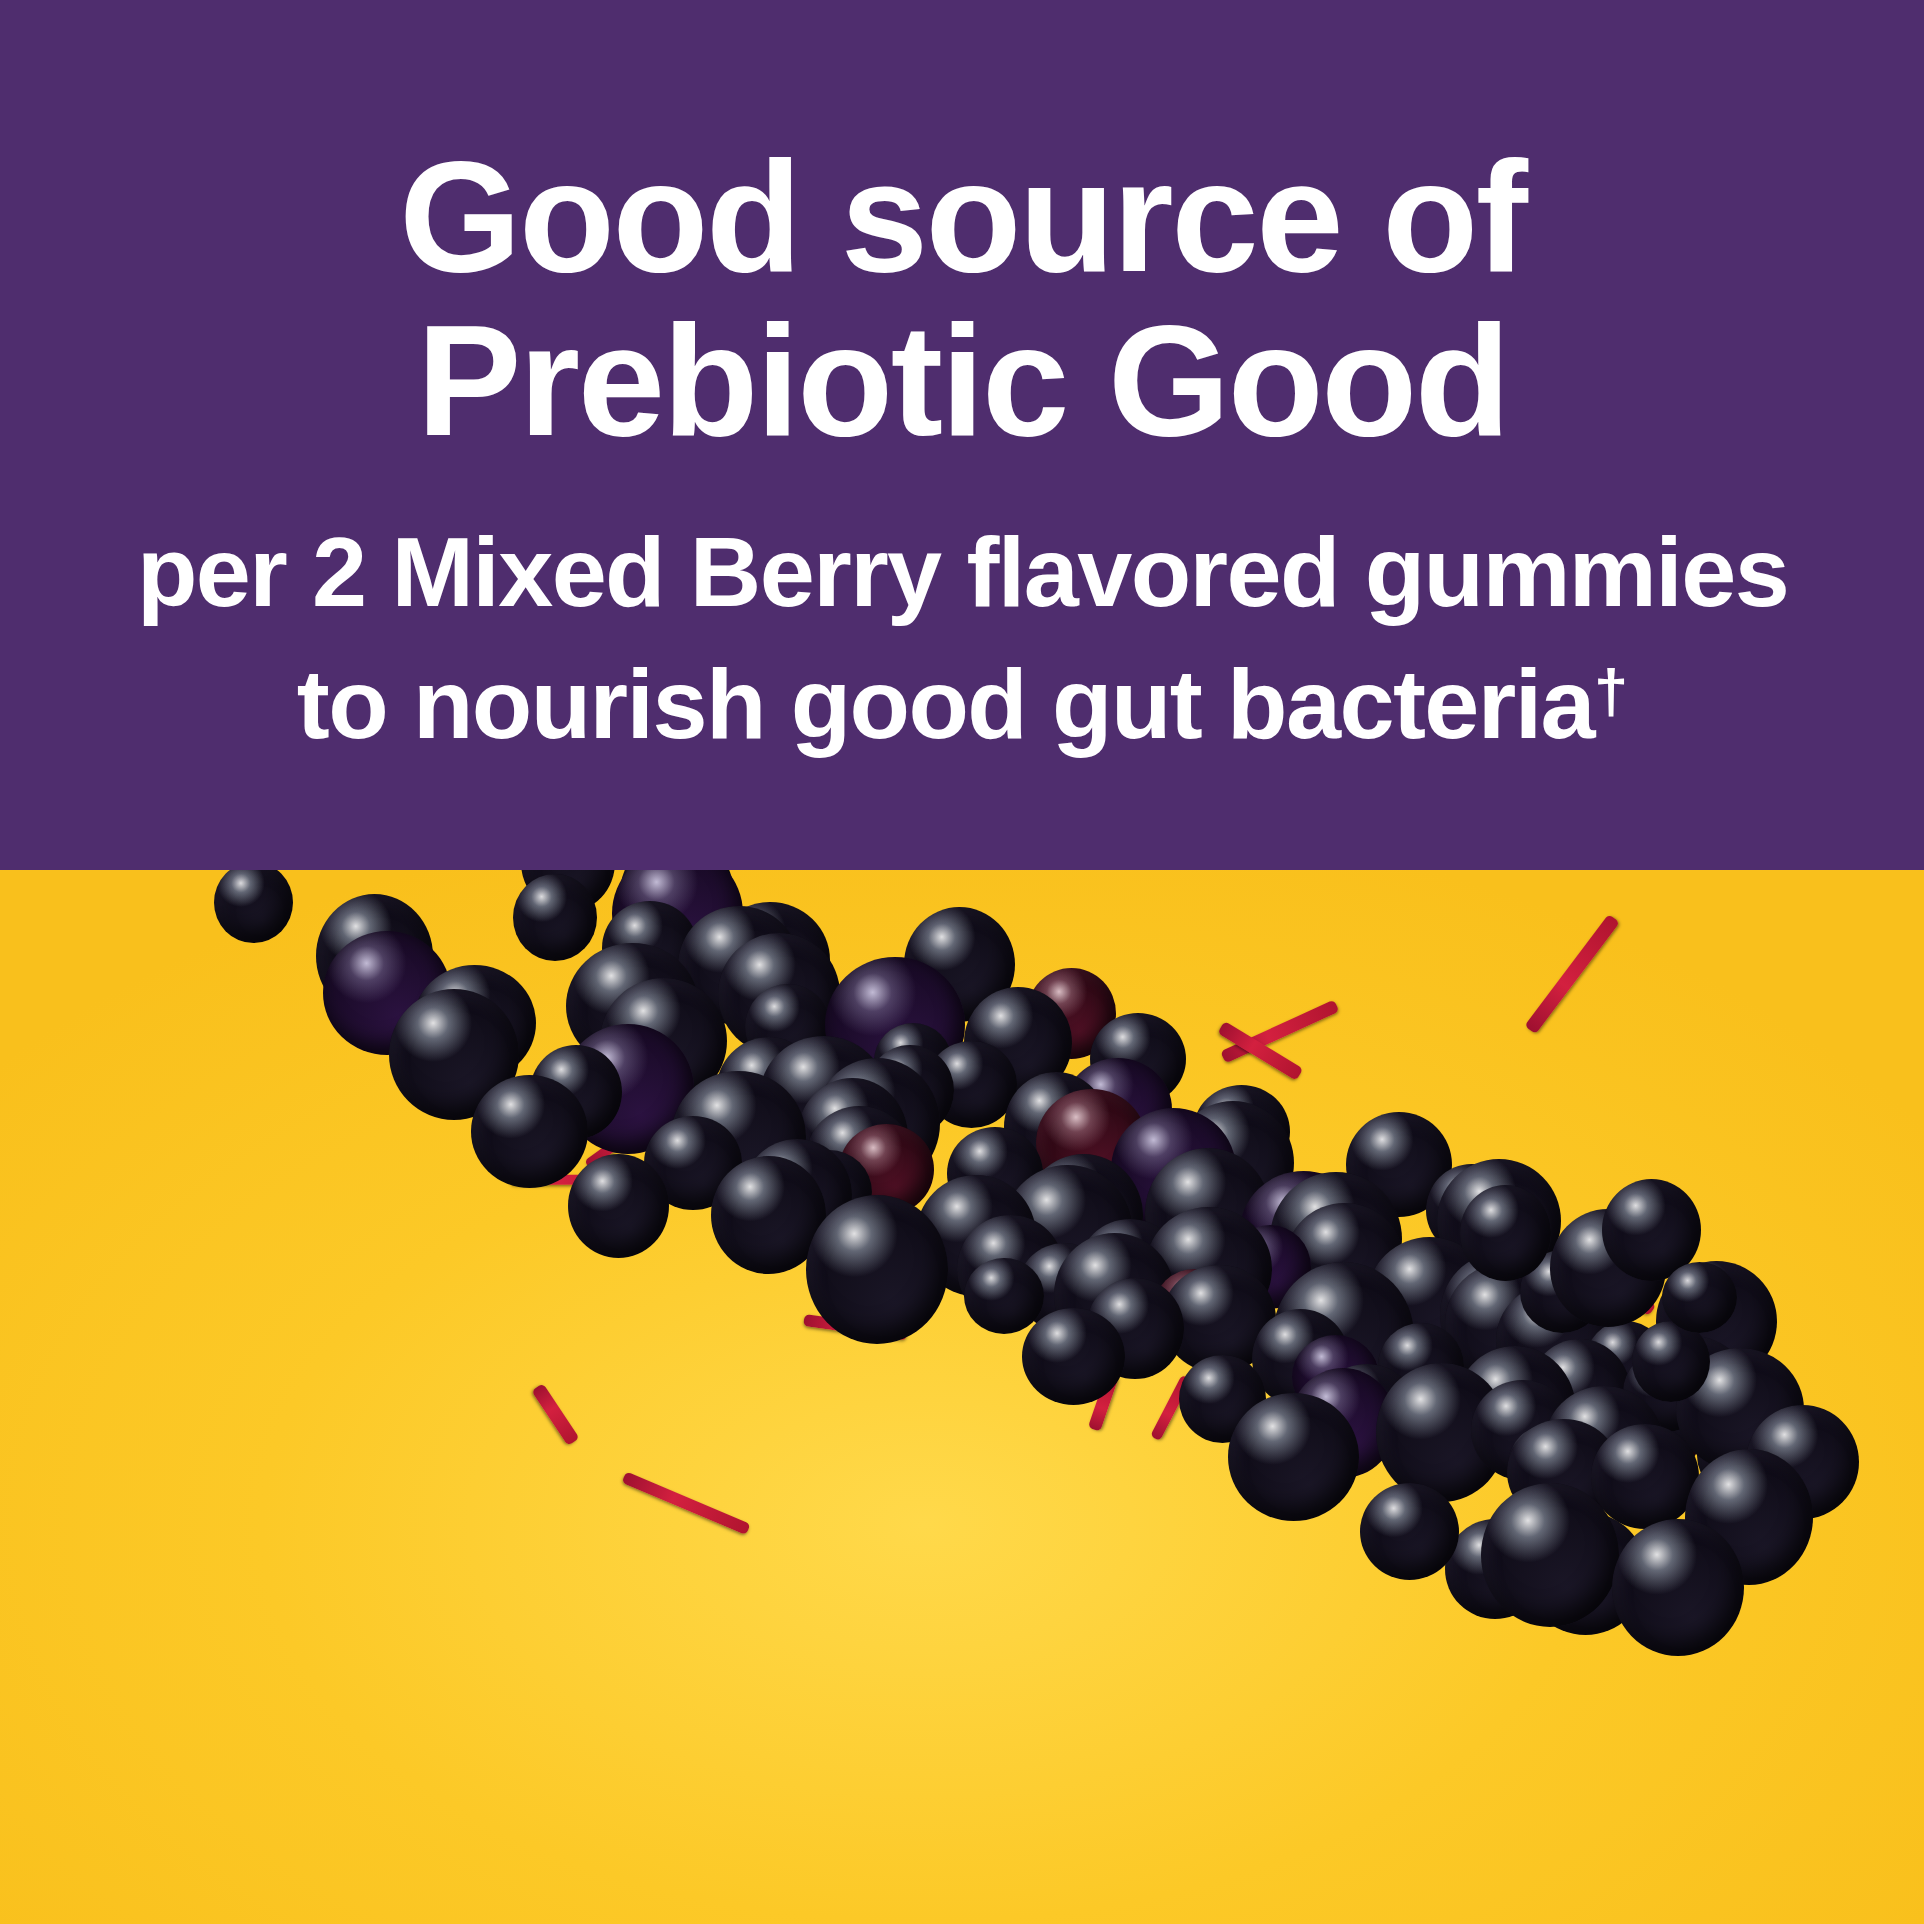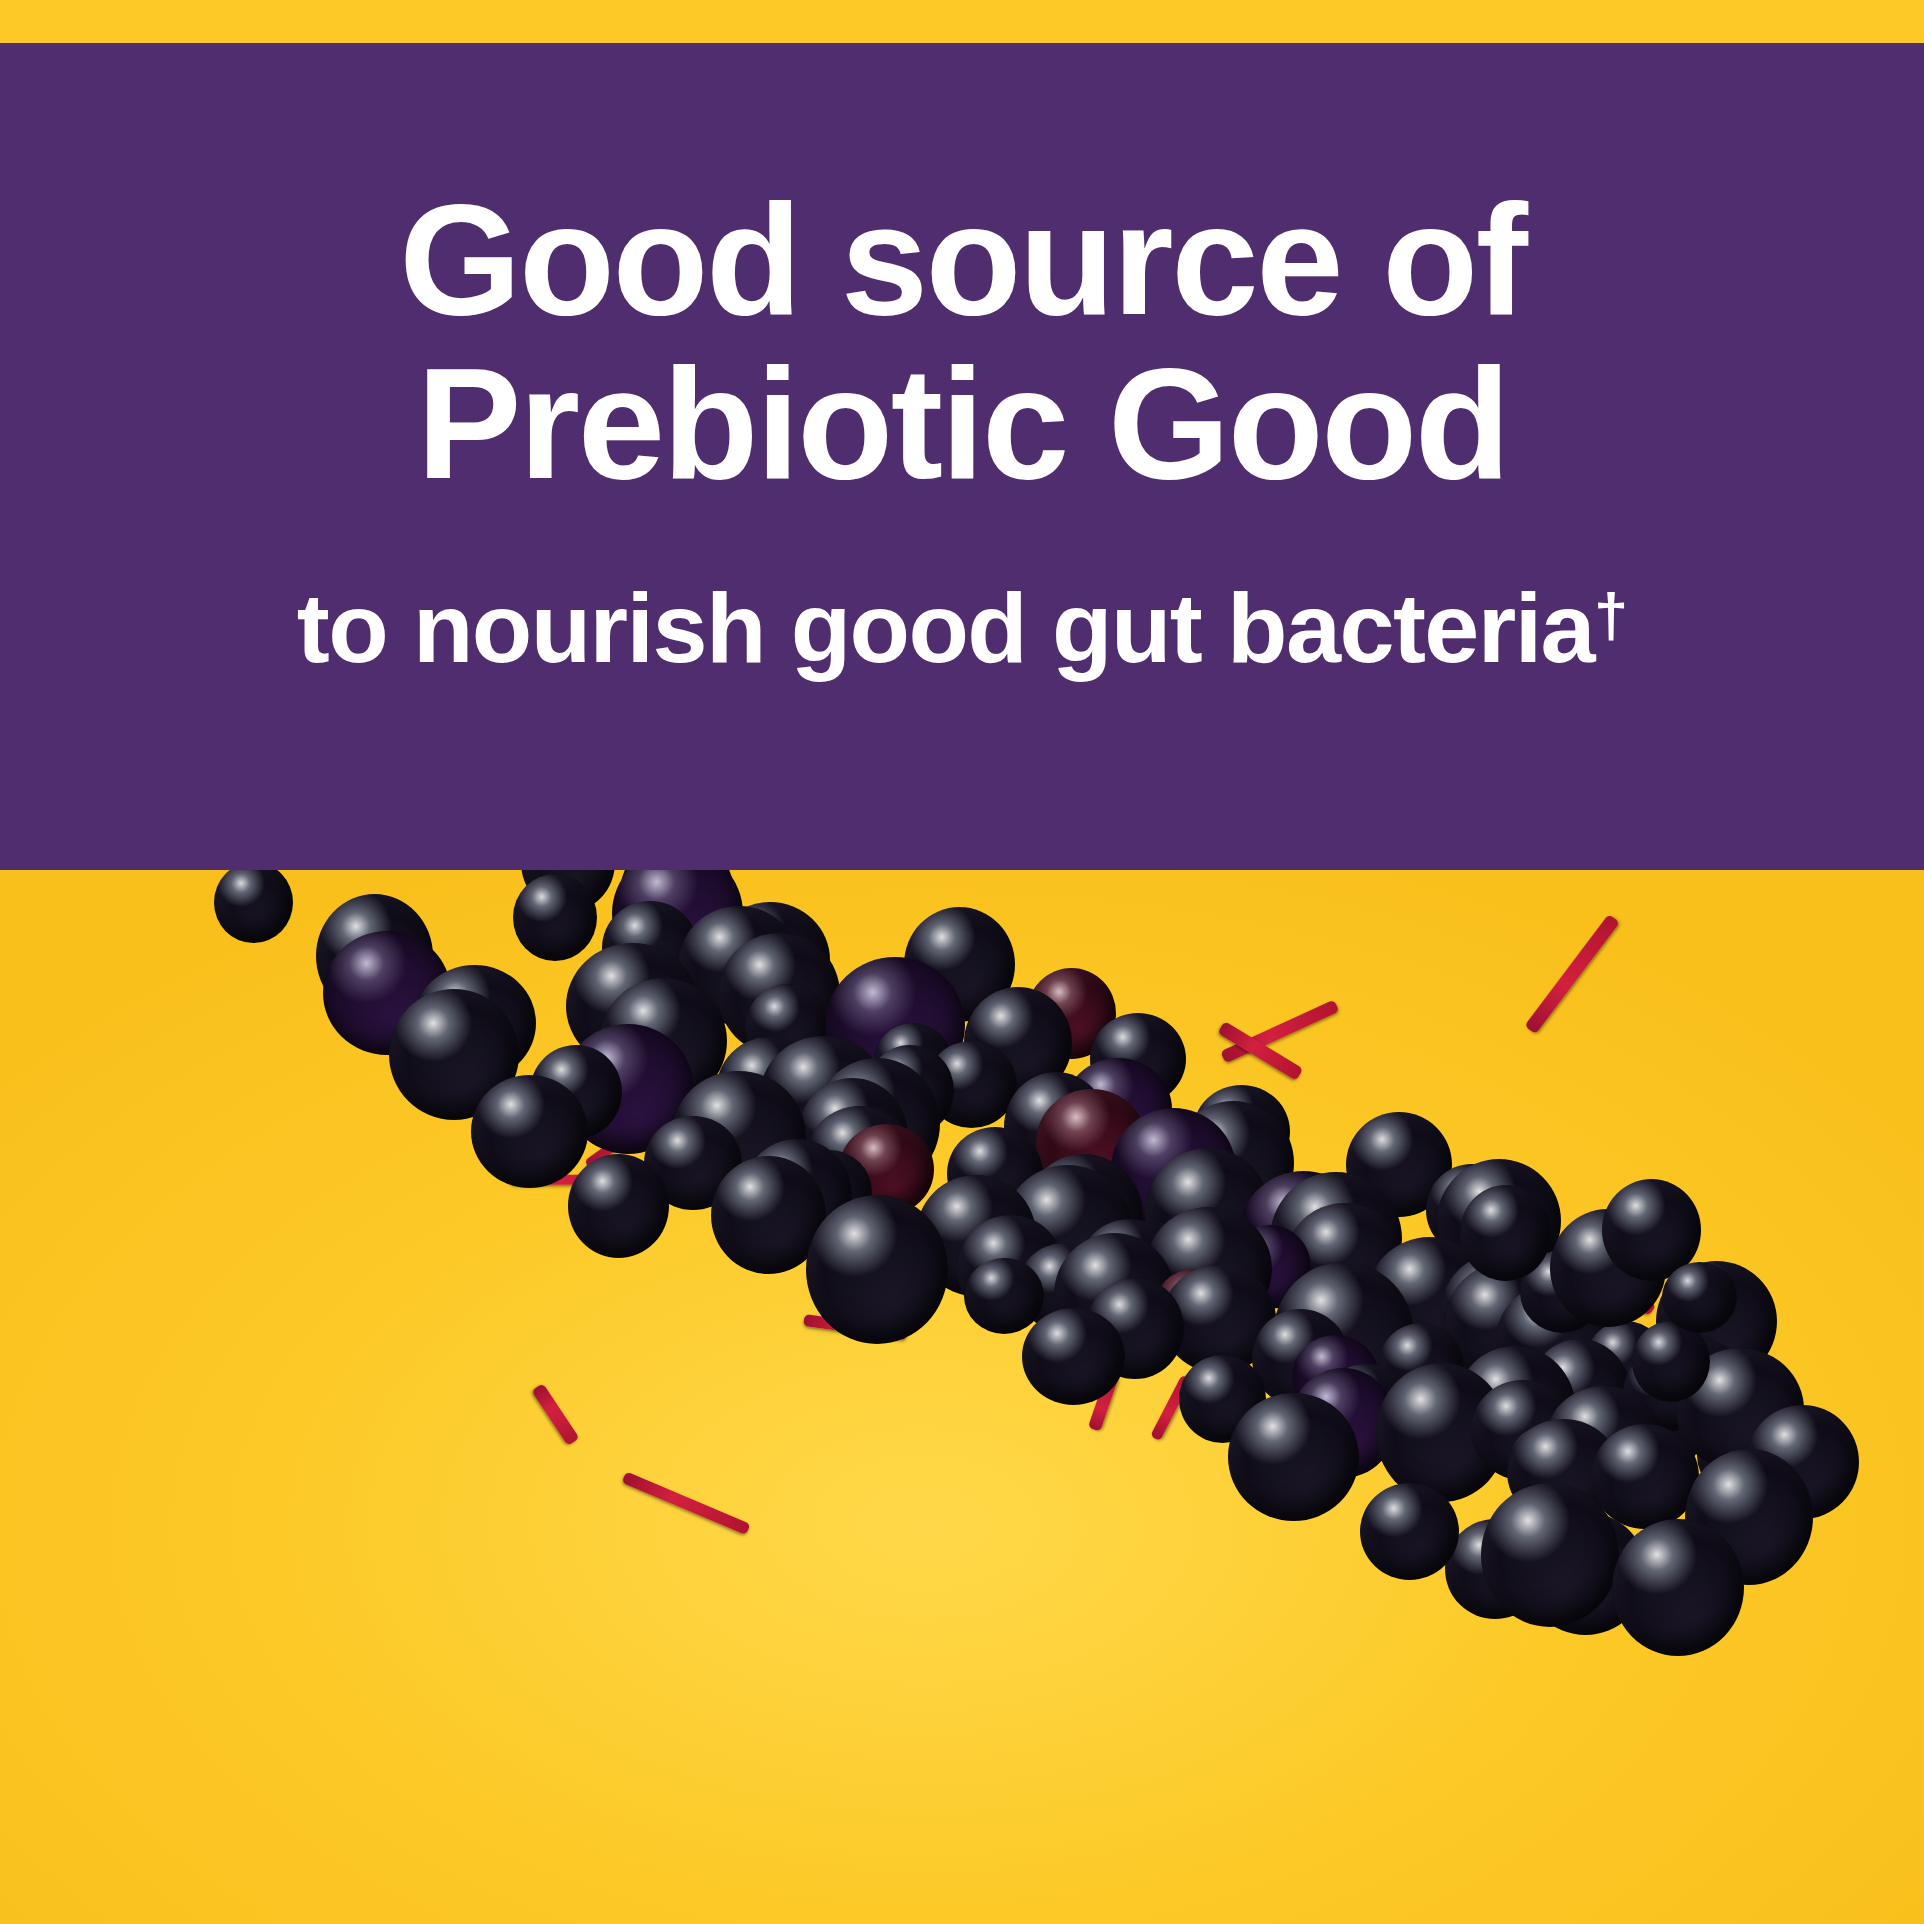--- a/index.html
+++ b/index.html
@@ -19,21 +19,20 @@
 
   
   #header-band {
     position: absolute;
     left: 0; top: 0;
     width: 1925px;
     height: 1070px;
     background: #4F2D6E;
     box-sizing: border-box;
     border-bottom: 3.2px solid #3a1f52;
-    margin-top: 43px;
   }
   #headline {
     position: absolute;
     left: 0; top: 135px;
     width: 1925px;
     text-align: center;
     color: #ffffff;
     font-weight: 700;
     font-size: 157px;
     line-height: 164px;
@@ -112,20 +111,21 @@
 <div id="panel">
 
   <div id="header-band">
 
     <div id="headline">
       <span class="headline-line">Good source of</span>
       <span class="headline-line">Prebiotic Good</span>
     </div>
 
     <div id="subhead">
+      <span class="subhead-line">per 2 Mixed Berry flavored gummies</span>
       <span class="subhead-line"><span>to nourish good gut bacteria</span><span class="dagger-sup">†</span></span>
     </div>
 
   </div>
 
   <div id="photo-stage">
 
     <div id="elderberry-cluster">
         <div class="stem" style="left: 870px; top: 417px; width: 95px; height: 9.8px; transform: rotate(16.6972deg);"></div>
         <div class="stem" style="left: 692px; top: 409px; width: 146px; height: 14.2px; transform: rotate(-65.6922deg);"></div>

